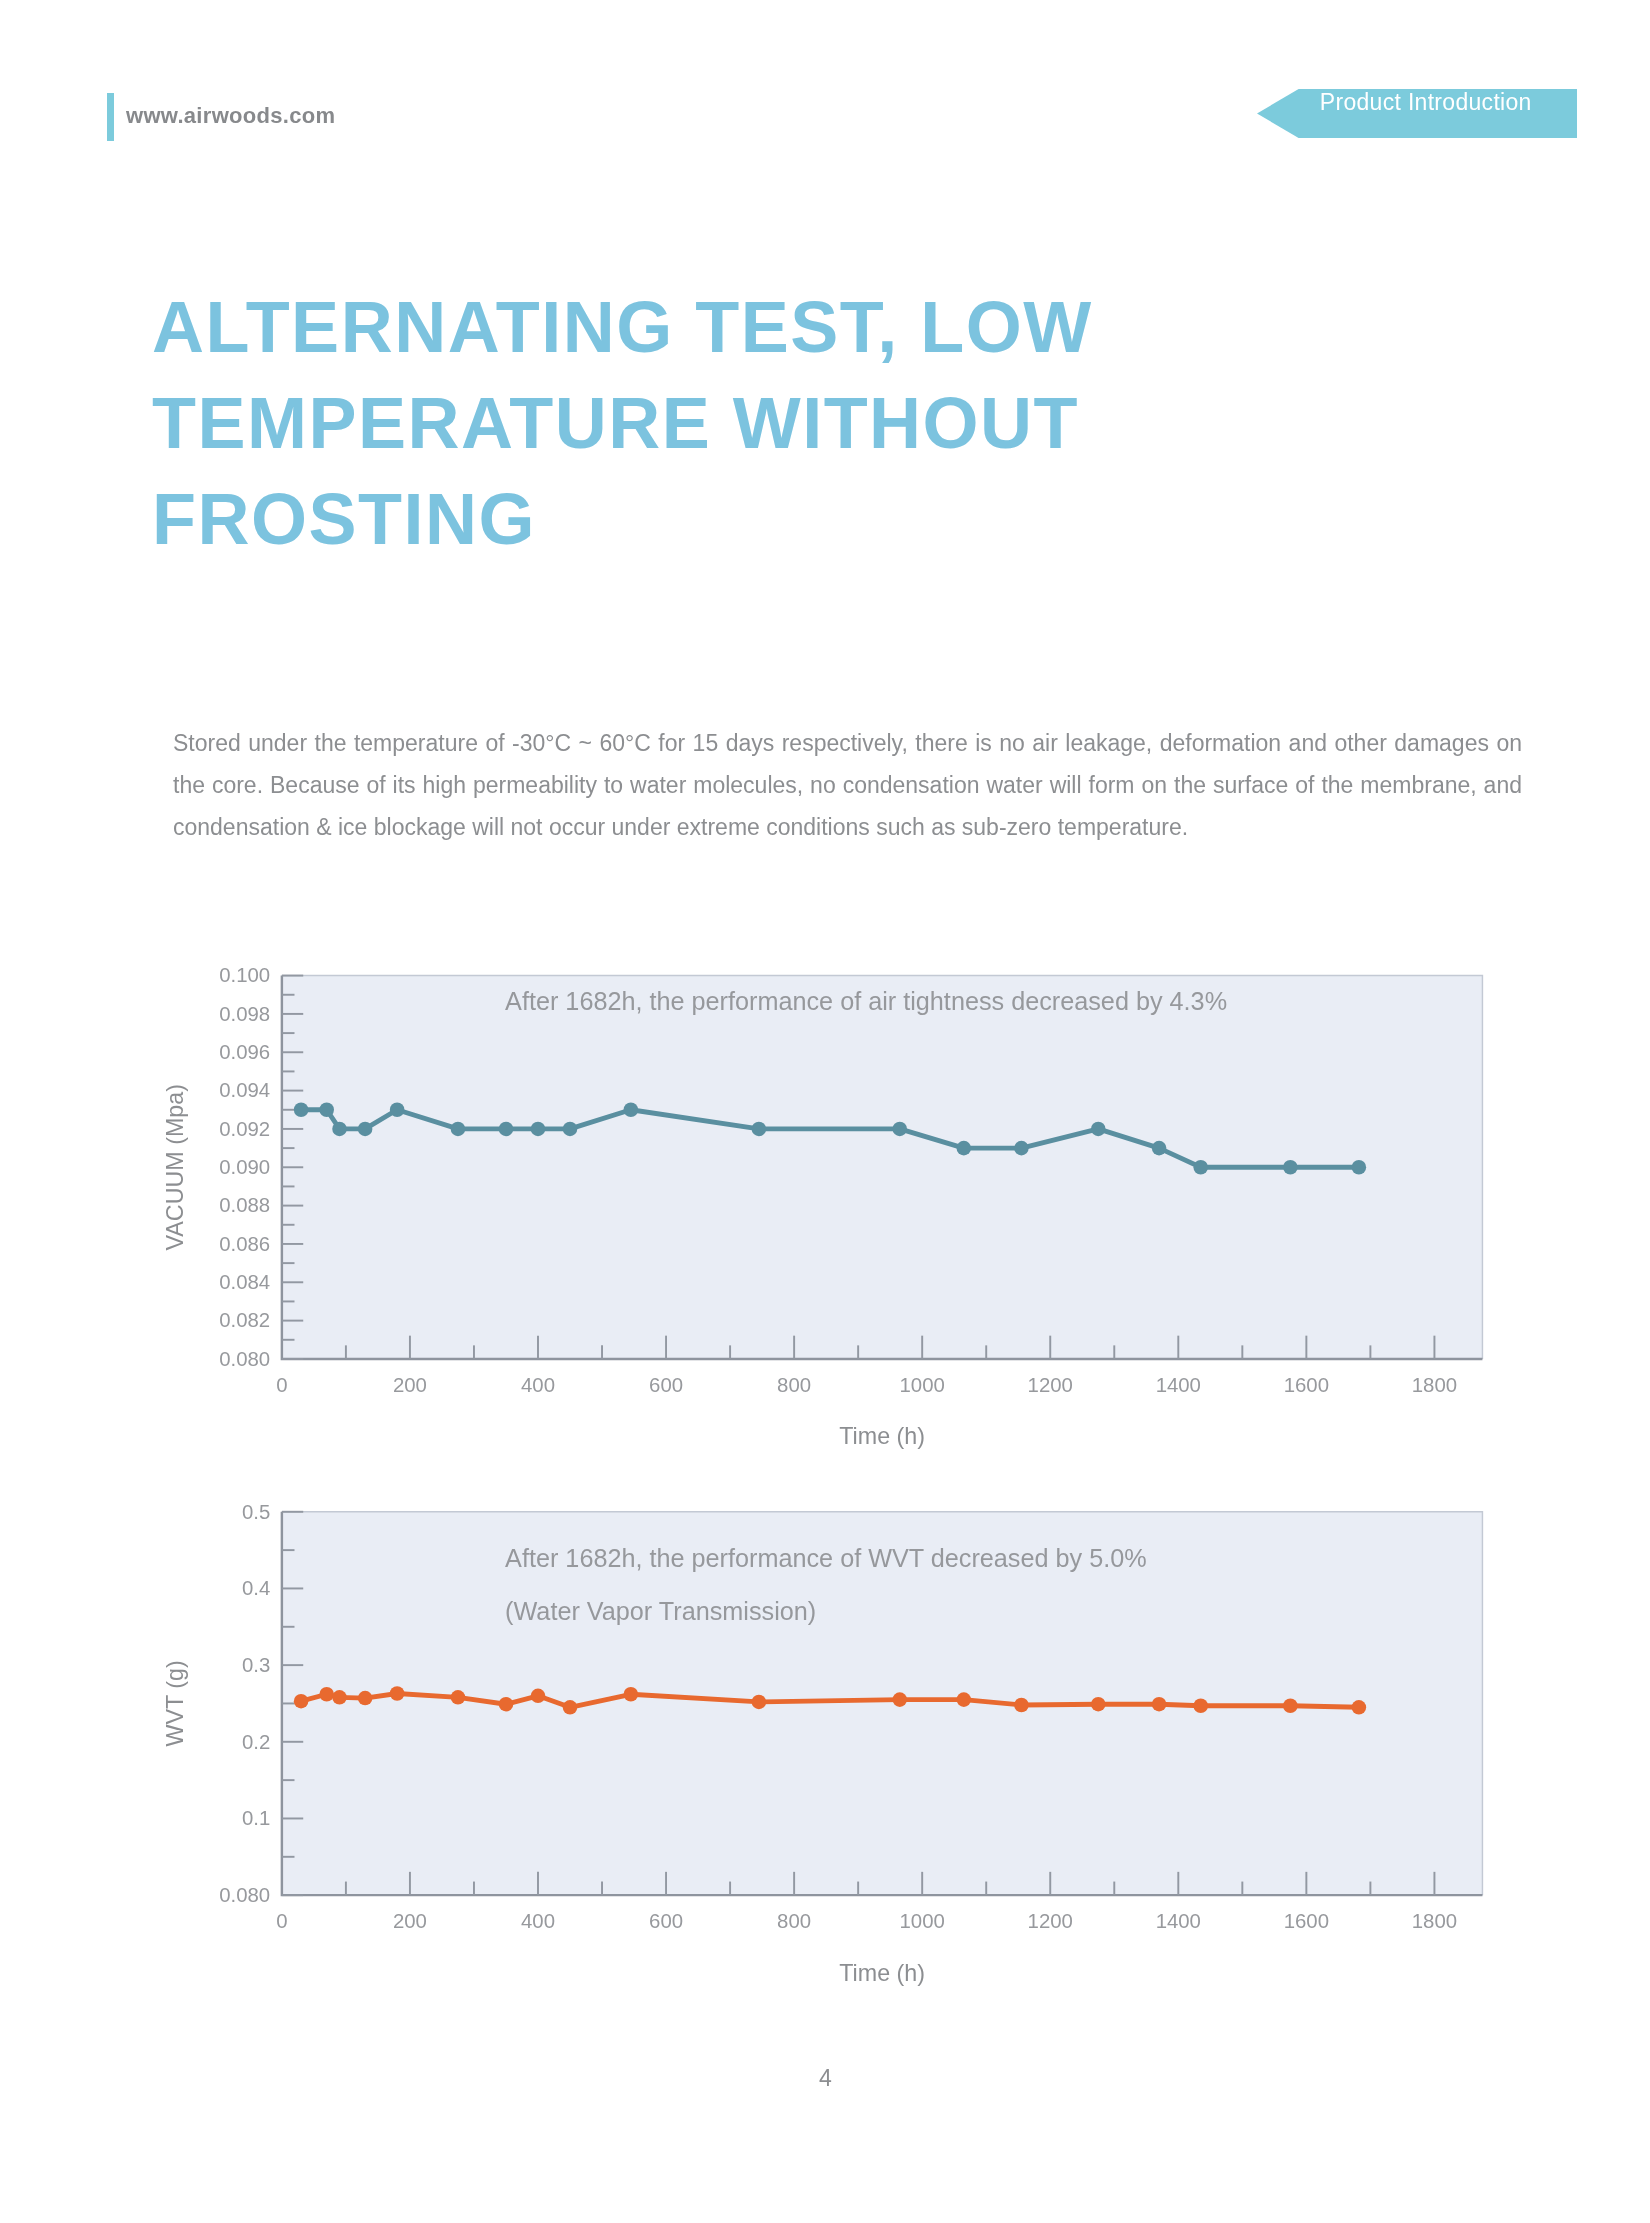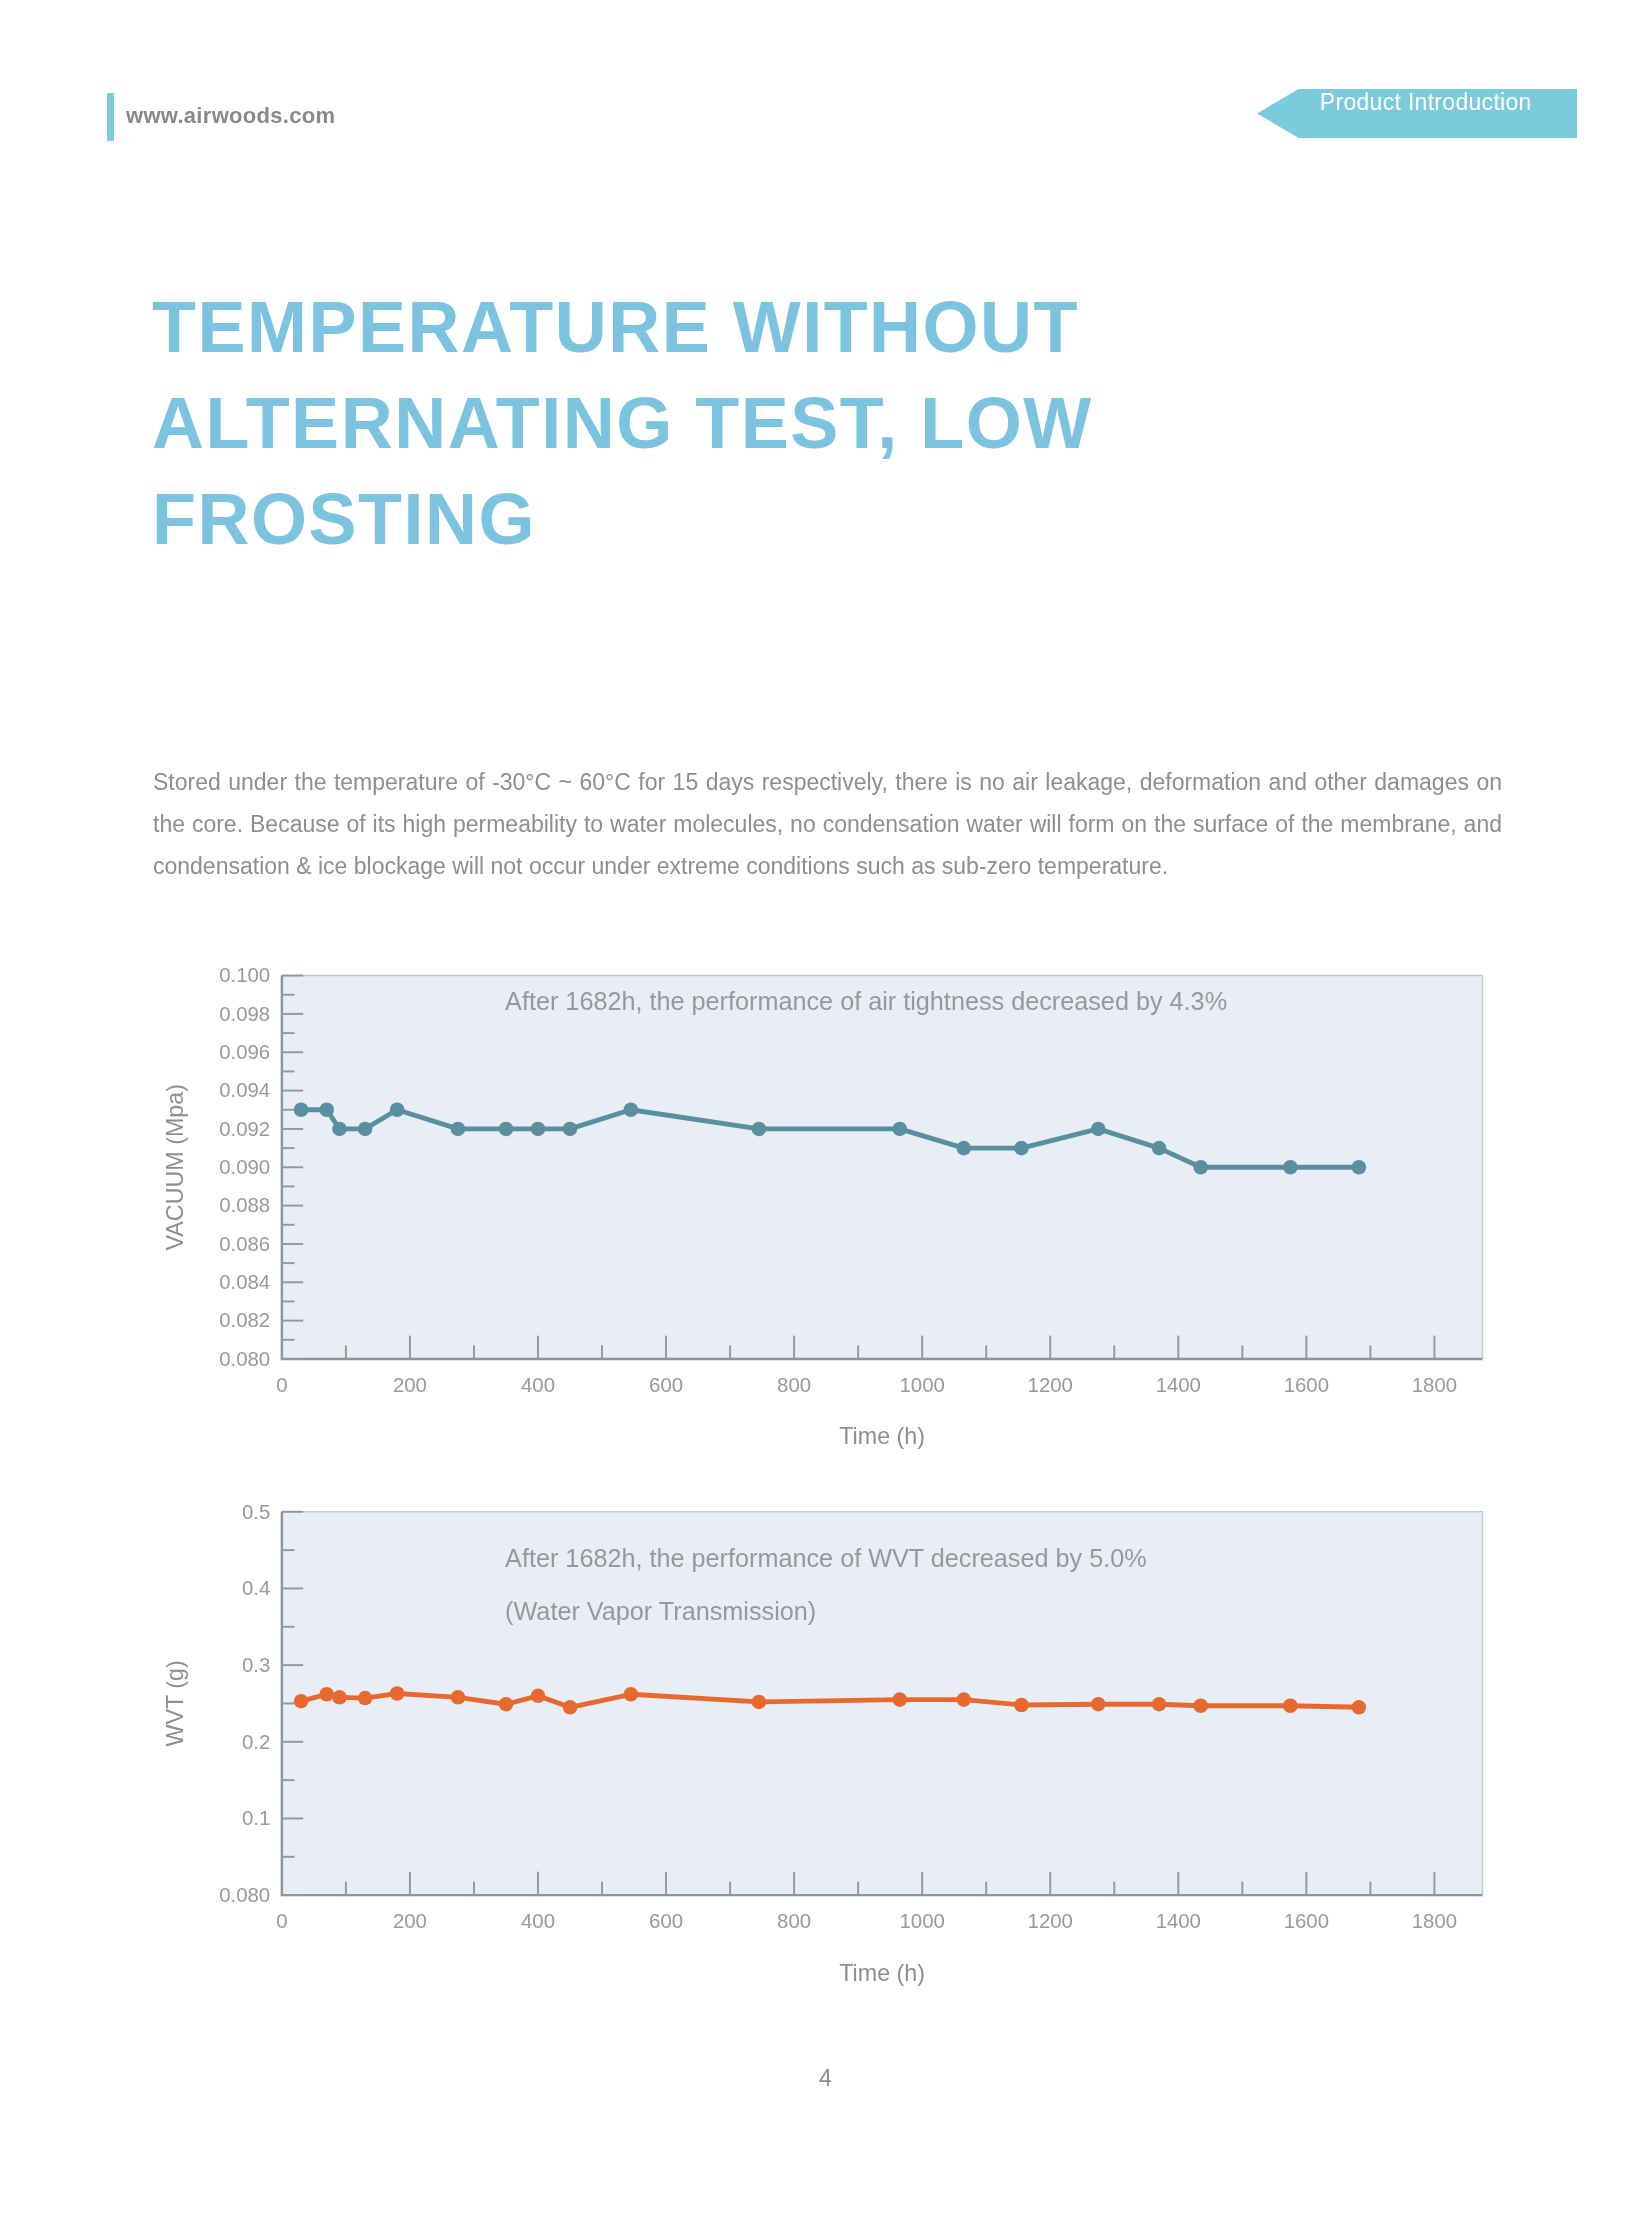--- a/index.html
+++ b/index.html
@@ -13,21 +13,21 @@
          display:flex;justify-content:center;padding-left:17.5px;box-sizing:border-box;}
   .badge span{color:#ffffff;font-size:23px;letter-spacing:0.3px;}
 
   .title{position:absolute;left:152px;top:231px;width:1213px;color:#7CC3DF;
          font-size:72px;font-weight:800;line-height:96px;letter-spacing:1.5px;}
   .title span{display:block;}
 
   .para{position:absolute;left:153px;width:1349px;font-size:23px;line-height:42px;
         color:#8C8E91;text-align:justify;margin:0;}
   #para-0{top:623px;}
-  #para-1{top:761px;}
+  #para-1{top:722px;margin-left:20px;}
 
   .chart-svg{position:absolute;left:146px;}
   #chart-vacuum{top:959px;width:1417px;height:500px;}
   #chart-wvt{top:1499px;width:1417px;height:505px;}
   svg text{font-family:"Liberation Sans",sans-serif;}
   svg .tick{font-size:21px;fill:#97999D;}
   svg .axis-title{font-size:24px;fill:#8C8E91;}
   svg .annot{font-size:26px;fill:#96989C;}
 
   .page-number{position:absolute;left:0;top:2065px;width:100%;text-align:center;
@@ -38,22 +38,22 @@
 
 <div class="page">
 
   <div class="accent-bar"></div>
   <div class="website">www.airwoods.com</div>
   <div class="badge">
     <span>Product Introduction</span>
   </div>
 
   <h1 class="title">
+    <span>ALTERNATING TEST, LOW</span>
     <span>TEMPERATURE WITHOUT</span>
-    <span>ALTERNATING TEST, LOW</span>
     <span>FROSTING</span>
   </h1>
 
   <p class="para" id="para-1">Stored under the temperature of -30°C ~ 60°C for 15 days respectively, there is no air leakage, deformation and other damages on the core. Because of its high permeability to water molecules, no condensation water will form on the surface of the membrane, and condensation &amp; ice blockage will not occur under extreme conditions such as sub-zero temperature.</p>
 
   <svg class="chart-svg" id="chart-vacuum" viewBox="0 0 1460 515">
       <rect x="140" y="17" width="1237" height="395" fill="#E9EDF5"></rect>
       <path d="M 140 17 H 1377 V 412" stroke="#C3C9D4" stroke-width="1.5" fill="none"></path>
       <path d="M 140 17 V 412 H 1377" stroke="#8E949E" stroke-width="2.5" fill="none"></path>
       <line x1="140" y1="17" x2="162" y2="17" stroke="#9298A2" stroke-width="2"></line>

